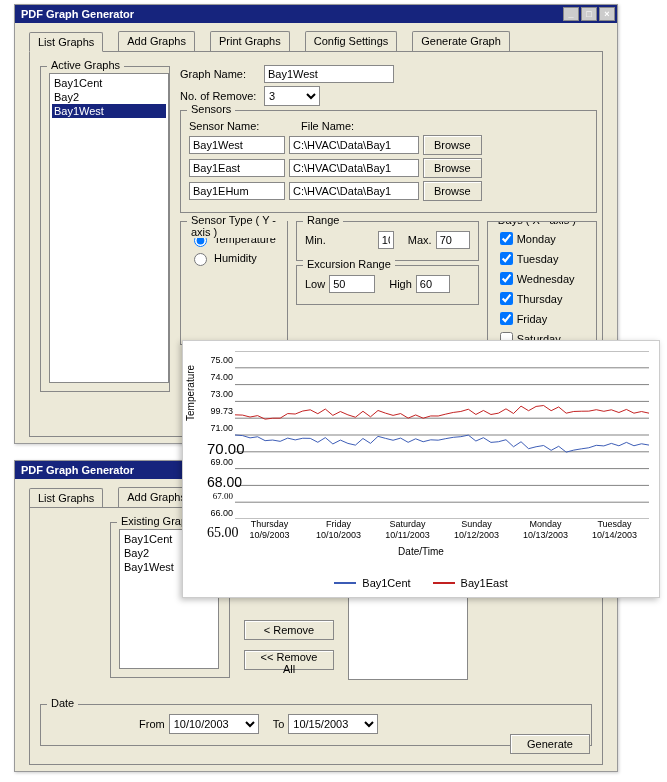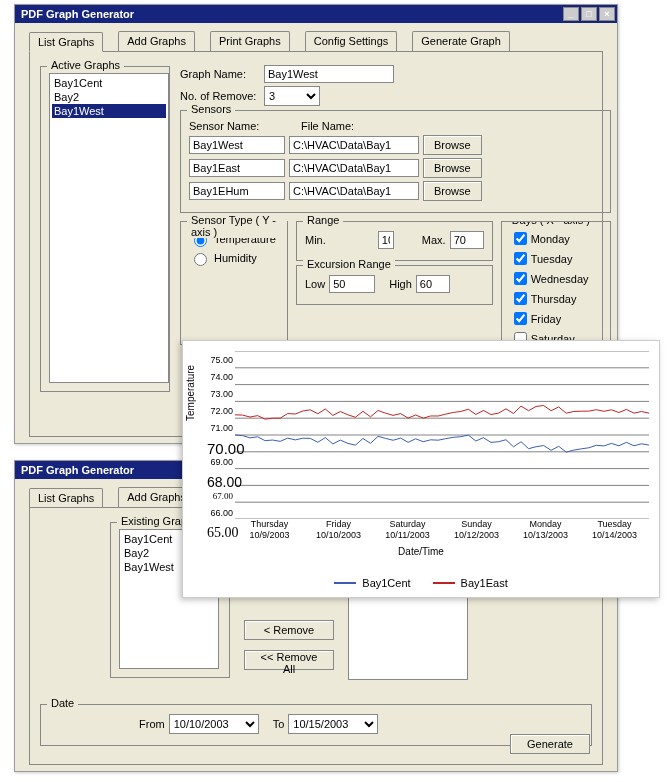--- a/index.html
+++ b/index.html
@@ -112,21 +112,21 @@
                 <input type="radio" style="">
                 <span>Humidity</span>
               </label>
           </div>
           <div style="flex:1;">
             <div class="fieldset">
               <div class="legend">Range</div>
               <div class="row">
                 <span>Min.</span>
                 <input type="text" style="width: 16px; margin-left: 48px;" value="10">
-                <span style="margin-left:24px">Max.</span>
+                <span style="margin-left:10px">Max.</span>
                 <input type="text" style="width: 34px;" value="70">
               </div>
             </div>
             <div class="fieldset">
               <div class="legend">Excursion Range</div>
               <div class="row">
                 <span>Low</span>
                 <input type="text" style="width: 46px;" value="50">
                 <span style="margin-left:10px">High</span>
                 <input type="text" style="width: 34px;" value="60">
@@ -217,21 +217,21 @@
 <div class="chart-card">
   <div class="ylabel">Temperature</div>
   <div class="yaxis" id="yaxis">
       <div style="position: absolute; right: 2px; font-size: 14px; text-align: left; width: 100%; top: 174px; font-family: Liberation Serif, serif;">65.00</div>
       <div style="position: absolute; right: 2px; font-size: 9px; text-align: right; width: 100%; top: 157px;">66.00</div>
       <div style="position: absolute; right: 2px; font-size: 9px; text-align: right; width: 100%; top: 140px; font-family: Liberation Serif, serif;">67.00</div>
       <div style="position: absolute; right: 2px; font-size: 14px; text-align: right; width: 100%; top: 123px;">68.00</div>
       <div style="position: absolute; right: 2px; font-size: 9px; text-align: right; width: 100%; top: 106px;">69.00</div>
       <div style="position: absolute; right: 2px; font-size: 15px; text-align: center; width: 100%; top: 89px;">70.00</div>
       <div style="position: absolute; right: 2px; font-size: 9px; text-align: right; width: 100%; top: 72px;">71.00</div>
-      <div style="position: absolute; right: 2px; font-size: 9px; text-align: right; width: 100%; top: 55px;">72.00</div>
+      <div style="position: absolute; right: 2px; font-size: 9px; text-align: right; width: 100%; top: 55px;">99.73</div>
       <div style="position: absolute; right: 2px; font-size: 9px; text-align: right; width: 100%; top: 38px;">73.00</div>
       <div style="position: absolute; right: 2px; font-size: 9px; text-align: right; width: 100%; top: 21px;">74.00</div>
       <div style="position: absolute; right: 2px; font-size: 9px; text-align: right; width: 100%; top: 4px;">75.00</div>
     </div>
   <div class="chart-inner">
     <svg id="chartsvg" width="100%" height="100%" viewBox="0 0 416 170" preserveAspectRatio="none">
         <g class="grid">
           <line x1="0" y1="170" x2="416" y2="170"></line>
           <line x1="0" y1="153" x2="416" y2="153"></line>
           <line x1="0" y1="136" x2="416" y2="136"></line>

